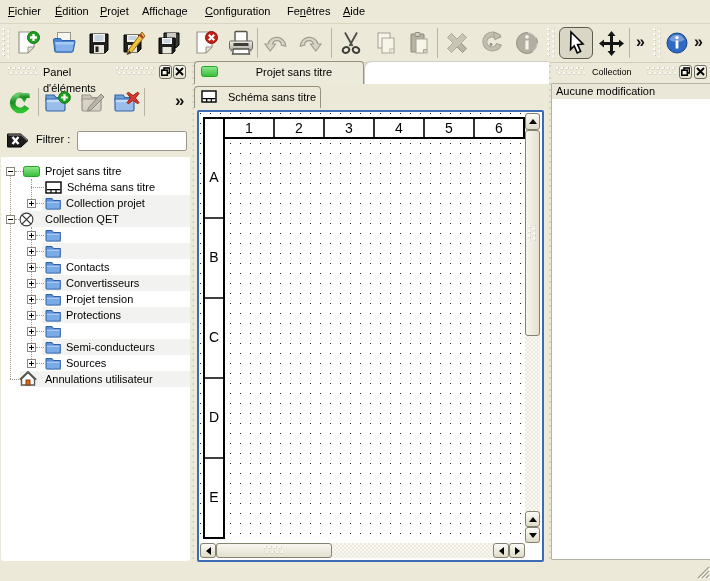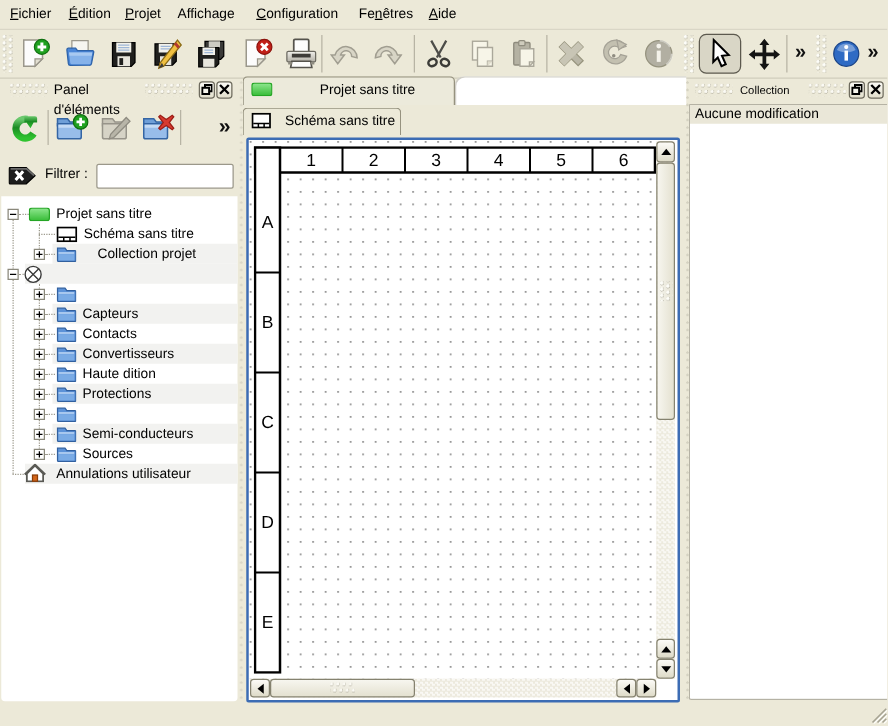--- a/index.html
+++ b/index.html
@@ -378,33 +378,33 @@
       <path d="M1.8 4.6 h12.6 v1.8 H1.8 Z" fill="#a8c8ef"></path>
       <path d="M1.8 6.4 h12.6 v5 H1.8 Z" fill="#7aabe5"></path>
     </svg>
 <div class="treerow" style="top:163px">
       <span style="position:absolute;left:45px">Projet sans titre</span>
     </div>
 <div class="treerow" style="top:179px">
       <span style="position:absolute;left:67px">Schéma sans titre</span>
     </div>
 <div class="treerow" style="top:195px">
-      <span style="position:absolute;left:78px">Collection projet</span>
-    </div>
-<div class="treerow" style="top:243px">
-      <span style="position:absolute;left:66px">Capteurs</span>
+      <span style="position:absolute;left:66px">Collection projet</span>
+    </div>
+<div class="treerow" style="top:211px">
+      <span style="position:absolute;left:45px">Collection QET</span>
     </div>
 <div class="treerow" style="top:259px">
       <span style="position:absolute;left:66px">Contacts</span>
     </div>
 <div class="treerow" style="top:275px">
       <span style="position:absolute;left:66px">Convertisseurs</span>
     </div>
 <div class="treerow" style="top:291px">
-      <span style="position:absolute;left:66px">Haute dition</span>
+      <span style="position:absolute;left:66px">Projet tension</span>
     </div>
 <div class="treerow" style="top:307px">
       <span style="position:absolute;left:66px">Protections</span>
     </div>
 <div class="treerow" style="top:339px">
       <span style="position:absolute;left:66px">Semi-conducteurs</span>
     </div>
 <div class="treerow" style="top:355px">
       <span style="position:absolute;left:66px">Sources</span>
     </div>

